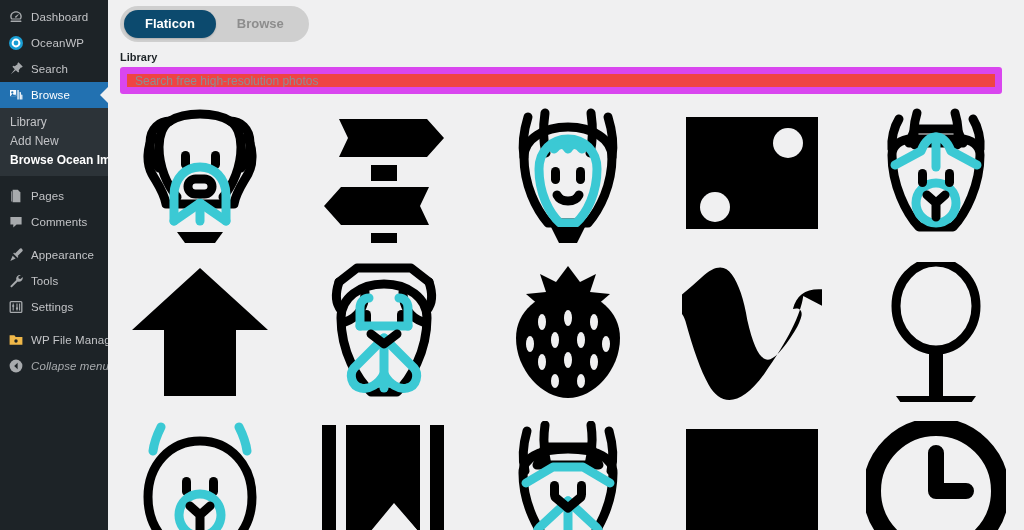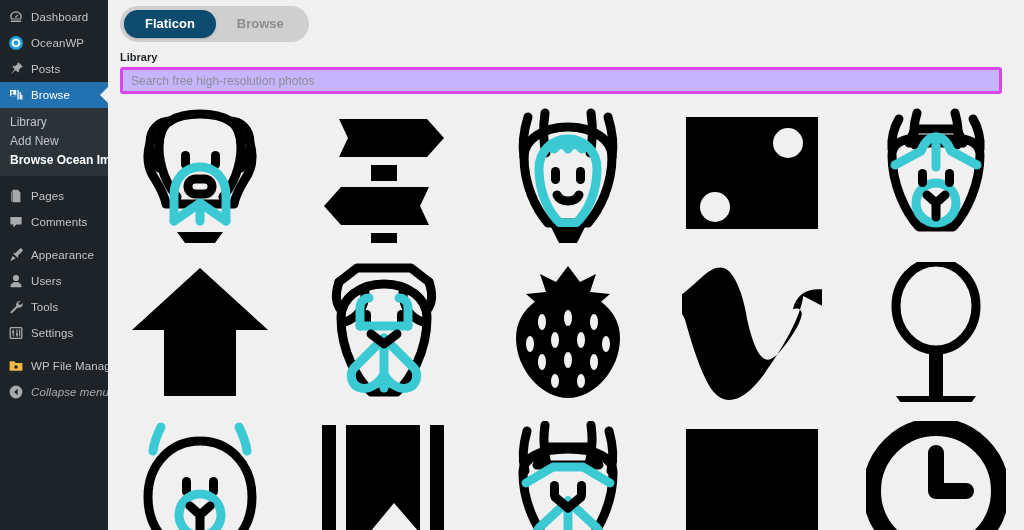--- a/index.html
+++ b/index.html
@@ -113,23 +113,23 @@
   
   #searchwrap { padding: 9px 11px 0 12px; }
   .search-label {
     font-size: 11px; font-weight: 700; color: #1d2327;
     display: block; margin-bottom: 4px;
   }
   .search-input {
     display: block;
     width: 882px;
     height: 27px;
-    border: 3px solid #d946ef;
+    border: 7px solid #d946ef;
     border-radius: 3px;
-    background: #c4b5fd;
+    background: #ef4444;
     padding: 0 8px;
     font-size: 12px;
     font-family: "Liberation Sans", sans-serif;
     color: #2c3338;
     outline: none;
   }
   .search-input::placeholder { color: #8c8f94; }
 
   
   #grid {
@@ -173,21 +173,21 @@
       </span>
       <span class="mi-label">OceanWP</span>
     </div>
 
     <div class="menu-item">
       <span class="mi-icon">
         <svg width="16" height="16" viewBox="0 0 16 16" fill="currentColor">
           <path d="M10.4 1.3 9.3 2.4l.5.5-3 2.4-1.4-.5-1 1 2.4 2.4-4 5 5-4 2.4 2.4 1-1-.5-1.4 2.4-3 .5.5 1.1-1.1z"></path>
         </svg>
       </span>
-      <span class="mi-label">Posts</span>
+      <span class="mi-label">Search</span>
     </div>
 
     <div class="menu-item active">
       <span class="mi-icon">
         <svg width="16" height="16" viewBox="0 0 16 16" fill="currentColor">
           <path d="M2 3h6.2v6.2H2z" opacity=".98"></path>
           <circle cx="4.3" cy="5.4" r="1.15" fill="#2271b1"></circle>
           <path d="M2.4 9.2 4.6 6.6l1.5 1.7 1-1 1.2 1.9z" fill="#2271b1"></path>
           <rect x="9.4" y="3" width="1.3" height="9.6" rx=".4"></rect>
           <rect x="11.6" y="5.1" width="1.3" height="7.5" rx=".4"></rect>
@@ -230,29 +230,20 @@
       <span class="mi-icon">
         <svg width="16" height="16" viewBox="0 0 16 16" fill="currentColor">
           <path d="M13.6 1.6c-.6-.6-1.4-.4-2.1.3L7 6.4l-.9-.8-.9.9 4.3 4.3.9-.9-.8-.9 4.5-4.5c.7-.7.9-1.5.3-2.1z"></path>
           <path d="M4.7 8.7 2.3 14l5.3-2.4z"></path>
         </svg>
       </span>
       <span class="mi-label">Appearance</span>
     </div>
 
 
-    <div class="menu-item">
-      <span class="mi-icon">
-        <svg width="16" height="16" viewBox="0 0 16 16" fill="currentColor">
-          <circle cx="8" cy="5" r="3.1"></circle>
-          <path d="M8 9c-3 0-5.4 1.8-5.4 4v1.2h10.8V13c0-2.2-2.4-4-5.4-4z"></path>
-        </svg>
-      </span>
-      <span class="mi-label">Users</span>
-    </div>
 
     <div class="menu-item">
       <span class="mi-icon">
         <svg width="16" height="16" viewBox="0 0 16 16" fill="currentColor">
           <path d="M12.9 2.1a3.9 3.9 0 0 0-4.6 5L2.2 13.2l1.4 1.4 6.1-6.1a3.9 3.9 0 0 0 5-4.6l-2.2 2.2-1.8-.5-.5-1.8z"></path>
         </svg>
       </span>
       <span class="mi-label">Tools</span>
     </div>
 

